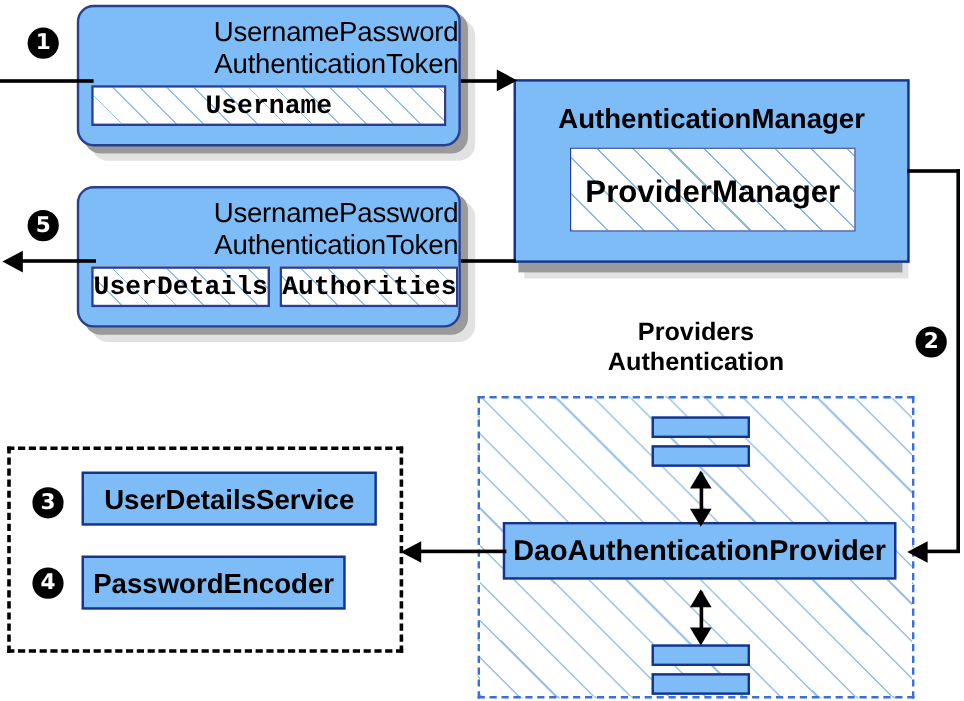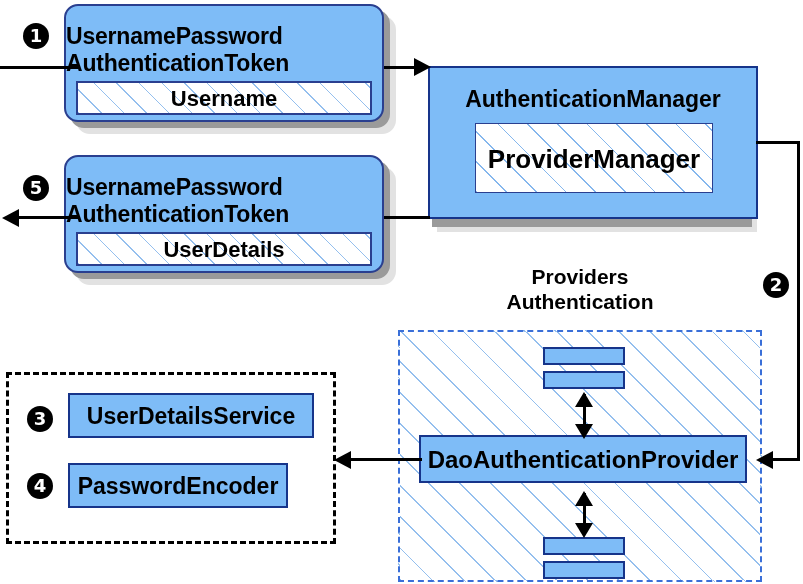--- a/index.html
+++ b/index.html
@@ -47,33 +47,34 @@
   
   .token-card {
     position: absolute;
     background: #7ebcf7;
     border: 2px solid #2a3f8f;
     border-radius: 14px;
     z-index: 10;
     box-sizing: border-box;
   }
   .token-title {
-    text-align: left;
+    text-align: right;
     font-size: 23px;
-    font-weight: bold;
+    font-weight: normal;
     color: #000;
     line-height: 27px;
-    padding-top: 17px;
+    padding-top: 7px;
     letter-spacing: -0.2px;
   }
   .token-slots {
     display: flex;
     gap: 8px;
     padding: 4px 10px 0 10px;
     box-sizing: border-box;
+    font-family: Liberation Mono, monospace;
   }
   .slot {
     flex: 1;
     height: 34px;
     border: 2px solid #2a3f8f;
     box-sizing: border-box;
     background-color: #ffffff;
     background-image: repeating-linear-gradient(
         45deg,
         rgba(130,180,235,0.85) 0px,
@@ -205,20 +206,21 @@
   <div class="shadow-layer2" style="left:76px; top:167px; width:320px; height:118px; border-radius:14px;"></div>
   <div class="shadow-layer" style="left:70px; top:161px; width:320px; height:118px; border-radius:14px;"></div>
 
   <div class="token-card" style="left:64px; top:155px; width:320px; height:118px;">
     <div class="token-title">
       <div>UsernamePassword</div>
       <div>AuthenticationToken</div>
     </div>
     <div class="token-slots">
       <div class="slot">UserDetails</div>
+      <div class="slot">Authorities</div>
     </div>
   </div>
 
   <div class="hline" style="left:384px; top:216px; width:46px;"></div>
   <div class="hline" style="left:18px; top:216px; width:62px;"></div>
   <div class="arrow arrow-left" style="left:2px; top:209px;"></div>
 
   <div class="vline" style="left:797px; top:141px; height:319px;"></div>
   <div class="hline" style="left:756px; top:141px; width:44px;"></div>
   <div class="hline" style="left:770px; top:458px; width:30px;"></div>

